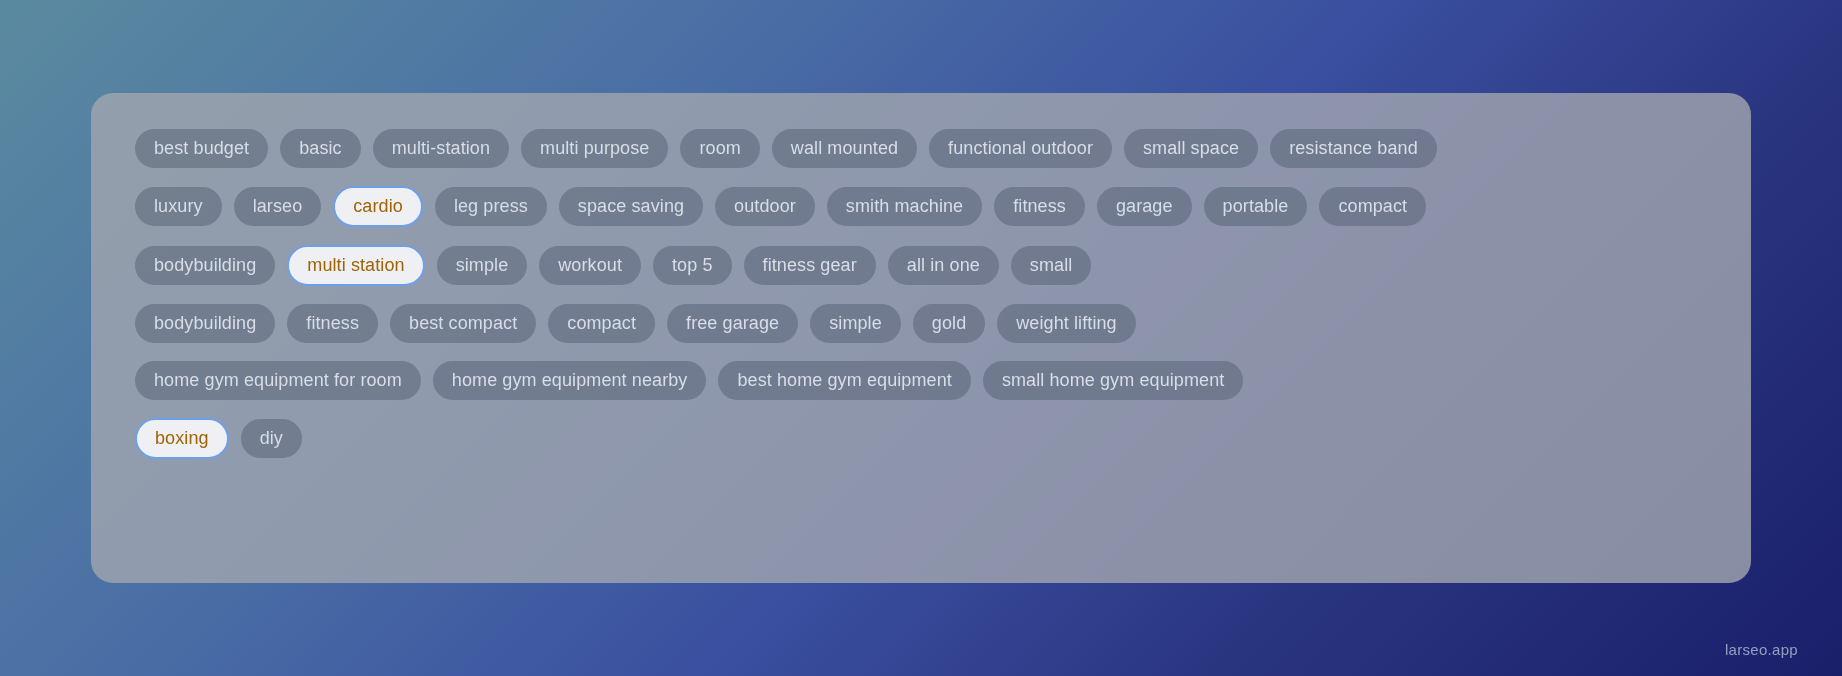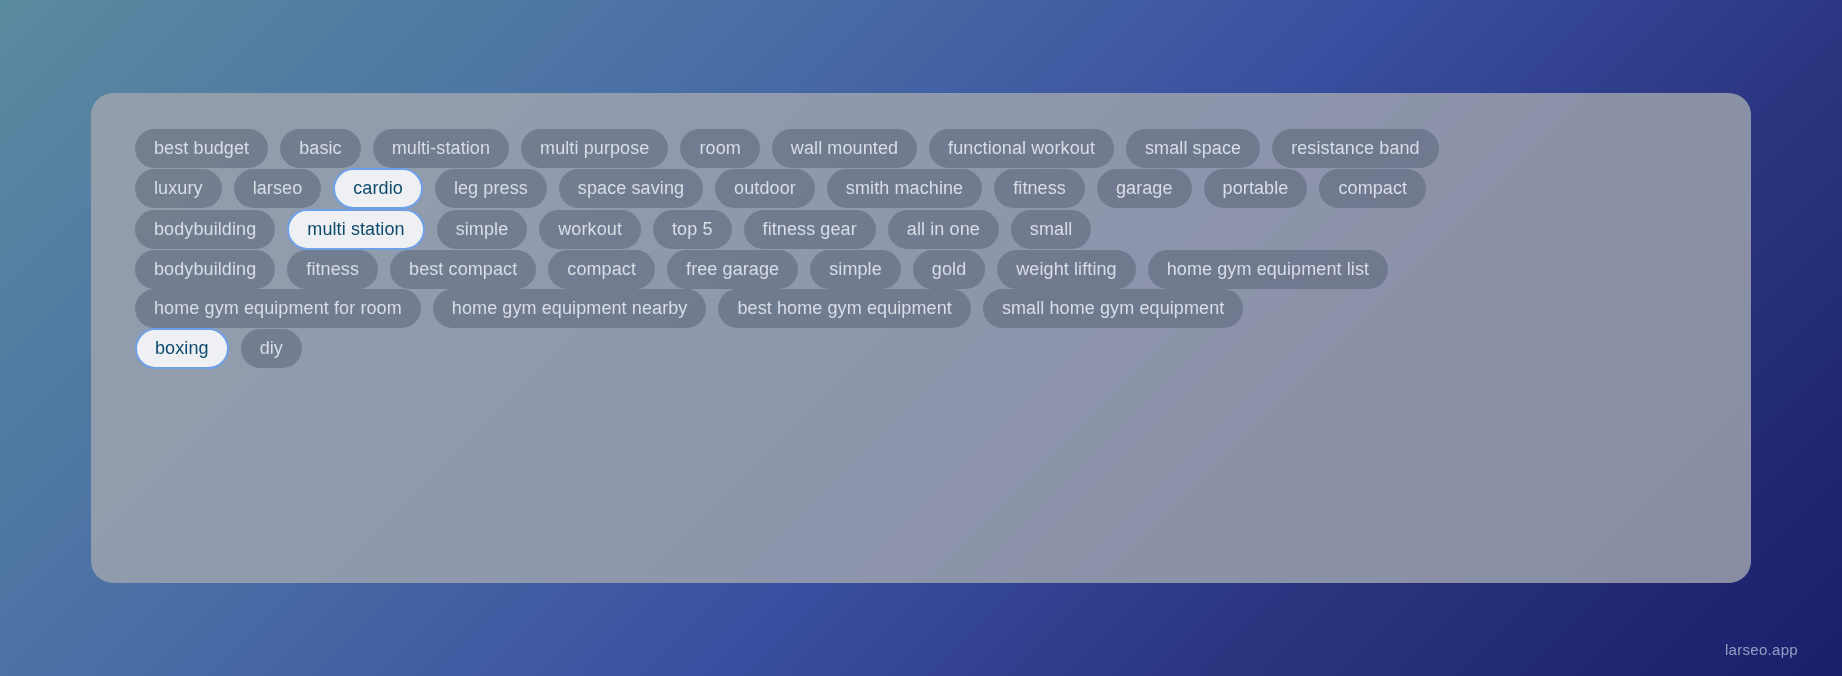--- a/index.html
+++ b/index.html
@@ -28,20 +28,21 @@
       background: rgba(160, 165, 175, 0.82);
       border-radius: 22px;
       padding: 36px 44px 36px 44px;
       width: 1660px;
       min-height: 490px;
     }
 
     .tags-container {
       display: flex;
       flex-direction: column;
+      gap: 18px;
     }
 
     .tags-row {
       display: flex;
       flex-wrap: nowrap;
       gap: 12px;
       align-items: center;
     }
 
     .tag {
@@ -55,37 +56,37 @@
       font-size: 18px;
       font-weight: 400;
       white-space: nowrap;
       cursor: pointer;
       border: 1.5px solid transparent;
       letter-spacing: 0.1px;
     }
 
     .tag.selected {
       background: rgba(255, 255, 255, 0.85);
-      color: #0c4a6e;
+      color: #a16207;
       border: 2px solid #6ea0e8;
     }
   </style>
 </head>
 <body>
 
 <div class="card">
   <div class="tags-container">
   <div class="tags-row">
         <span class="tag">best budget</span>
         <span class="tag">basic</span>
         <span class="tag">multi-station</span>
         <span class="tag">multi purpose</span>
         <span class="tag">room</span>
         <span class="tag">wall mounted</span>
-        <span class="tag">functional workout</span>
+        <span class="tag">functional outdoor</span>
         <span class="tag">small space</span>
         <span class="tag">resistance band</span>
       </div>
       <div class="tags-row">
         <span class="tag">luxury</span>
         <span class="tag">larseo</span>
         <span class="tag selected">cardio</span>
         <span class="tag">leg press</span>
         <span class="tag">space saving</span>
         <span class="tag">outdoor</span>
@@ -107,21 +108,20 @@
       </div>
       <div class="tags-row">
         <span class="tag">bodybuilding</span>
         <span class="tag">fitness</span>
         <span class="tag">best compact</span>
         <span class="tag">compact</span>
         <span class="tag">free garage</span>
         <span class="tag">simple</span>
         <span class="tag">gold</span>
         <span class="tag">weight lifting</span>
-        <span class="tag">home gym equipment list</span>
       </div>
       <div class="tags-row">
         <span class="tag">home gym equipment for room</span>
         <span class="tag">home gym equipment nearby</span>
         <span class="tag">best home gym equipment</span>
         <span class="tag">small home gym equipment</span>
       </div>
       <div class="tags-row">
         <span class="tag selected">boxing</span>
         <span class="tag">diy</span>

